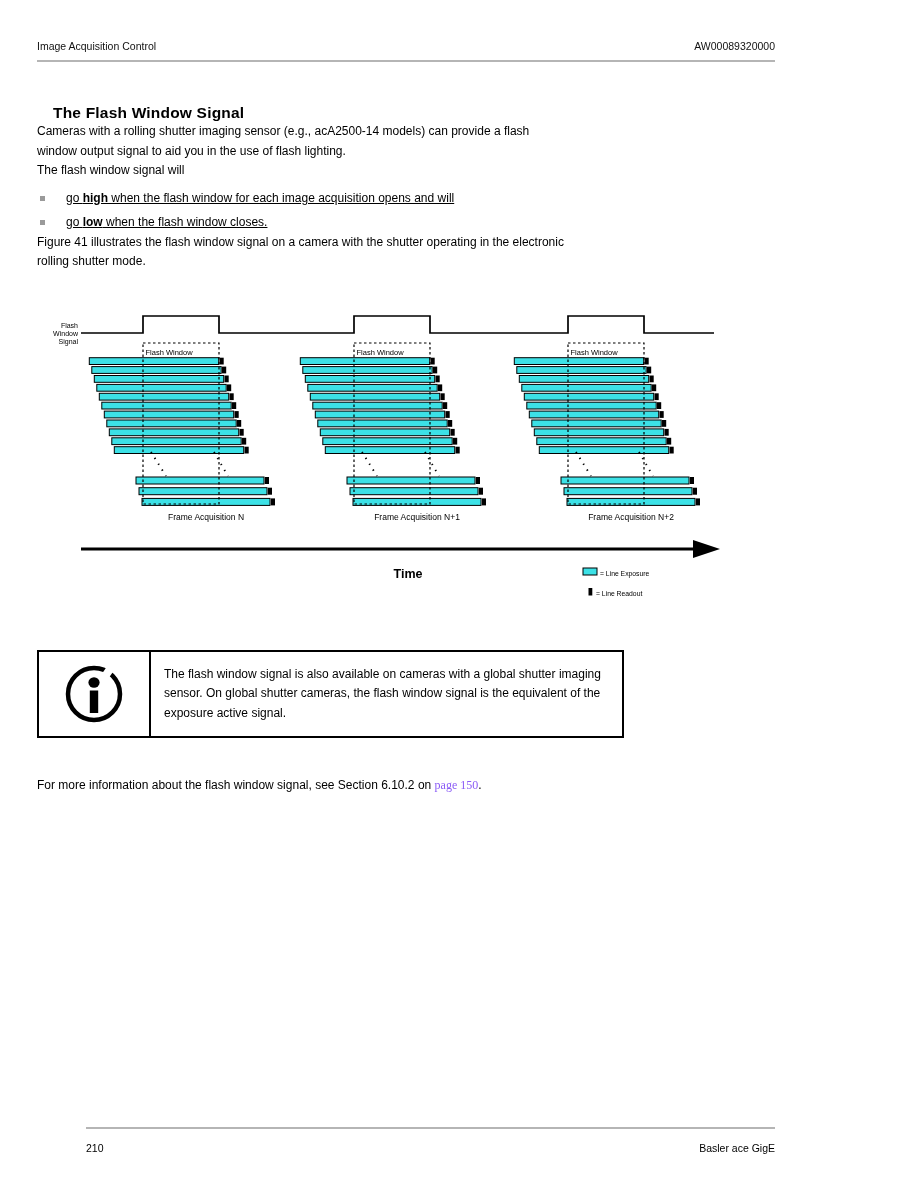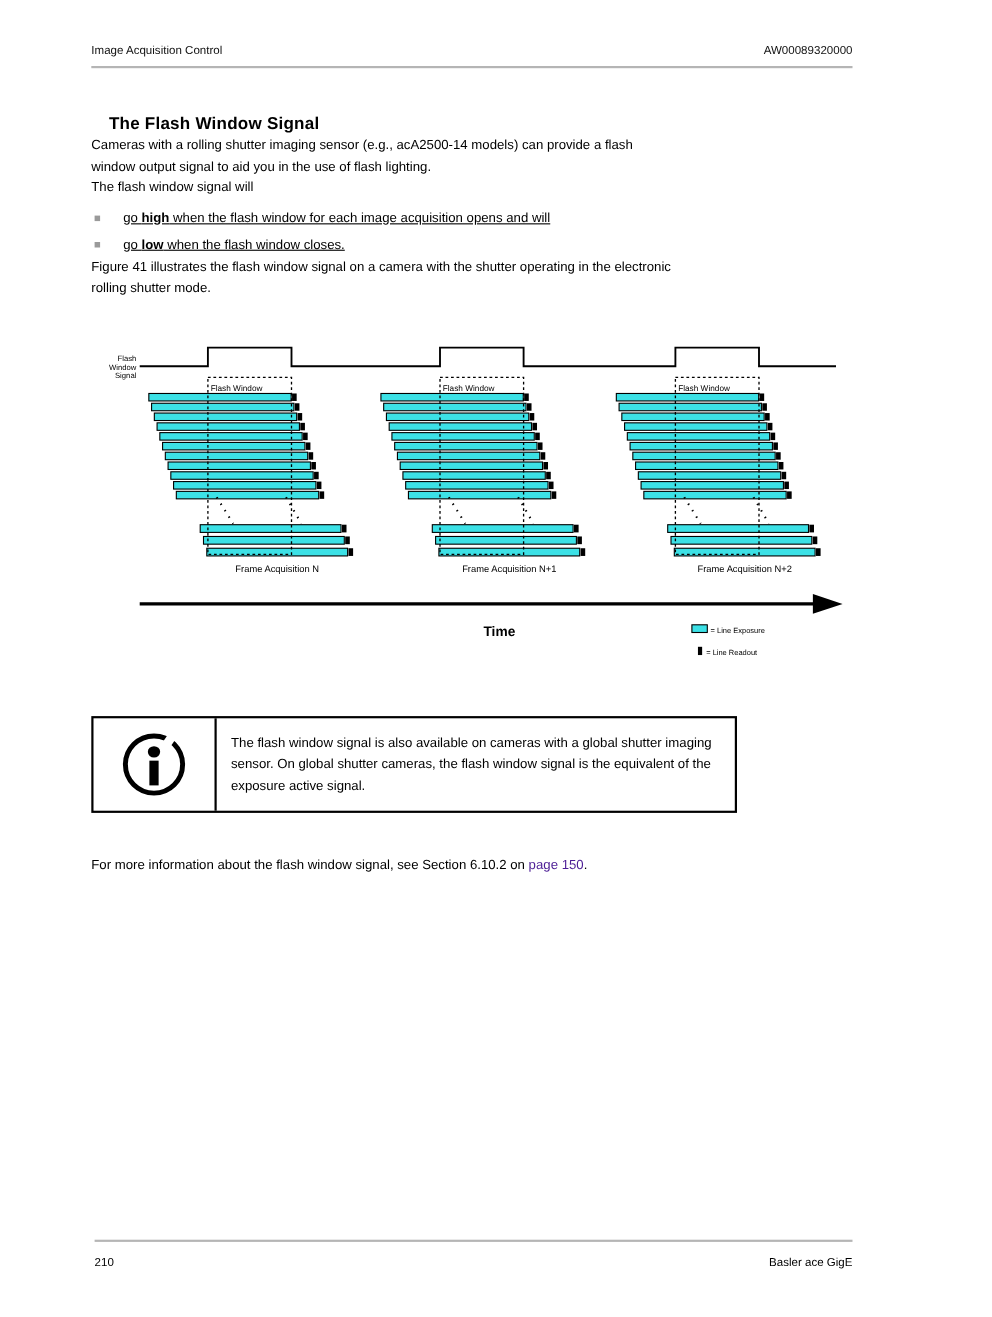--- a/index.html
+++ b/index.html
@@ -4,41 +4,41 @@
 <style>
   html,body{margin:0;padding:0;background:#ffffff;}
   .page{
     position:relative;
     width:902px;height:1197px;
     background:#ffffff;
     font-family:"Liberation Sans", sans-serif;
     color:#000;
     overflow:hidden;
   }
-  .content{padding:0 127px 0 83px;}
+  .content{padding:0 127px 0 37px;}
   .hdr{display:flex;justify-content:space-between;align-items:flex-end;
        padding-top:40px;font-size:10.5px;color:#111;}
   .rule{border:none;border-top:2px solid #b5b5b5;margin:8px 0 0 0;}
   h1.title{margin:42px 0 0 16px;font-size:15.5px;font-weight:bold;letter-spacing:.2px;}
   p.body{margin:0;font-size:12px;line-height:19.5px;white-space:pre-line;}
   .p1{margin-top:24px;}
   .p2{margin-top:13px;}
   .bullets{margin-top:8px;text-decoration:underline;}
   .bullet{display:flex;align-items:flex-start;margin-top:5px;font-size:12px;line-height:19.5px;}
   .bullet .sq{flex:0 0 auto;width:5px;height:5px;background:#9a9a9a;margin:7px 0 0 3px;}
   .bullet .btxt{margin-left:21px;}
   .p3{margin-top:9px;}
   .figure{margin-top:34px;margin-left:-1px;}
   .caption{margin-top:9px;font-size:10.5px;}
   .note{display:flex;margin-top:40px;border:2px solid #000;width:587px;box-sizing:border-box;}
   .note .icon-cell{flex:0 0 110px;display:flex;align-items:center;justify-content:center;
                    border-right:2px solid #000;}
   .note .txt-cell{padding:13px 8px 13px 13px;font-size:12px;line-height:19.5px;white-space:pre-line;}
   .moreinfo{margin-top:40px;font-size:12px;}
-  .link{color:#4c1d95;cursor:pointer;}
+  .link{color:#8b5cf6;cursor:pointer;font-family:Liberation Serif, serif;}
   .footer{position:absolute;left:86px;right:127px;top:1127px;border-top:2px solid #b5b5b5;}
   .footer-row{display:flex;justify-content:space-between;padding-top:13px;font-size:10.5px;}
   svg text{font-family:"Liberation Sans", sans-serif;}
 </style>
 </head>
 <body>
 
 <div class="page">
   <div class="content">
 

